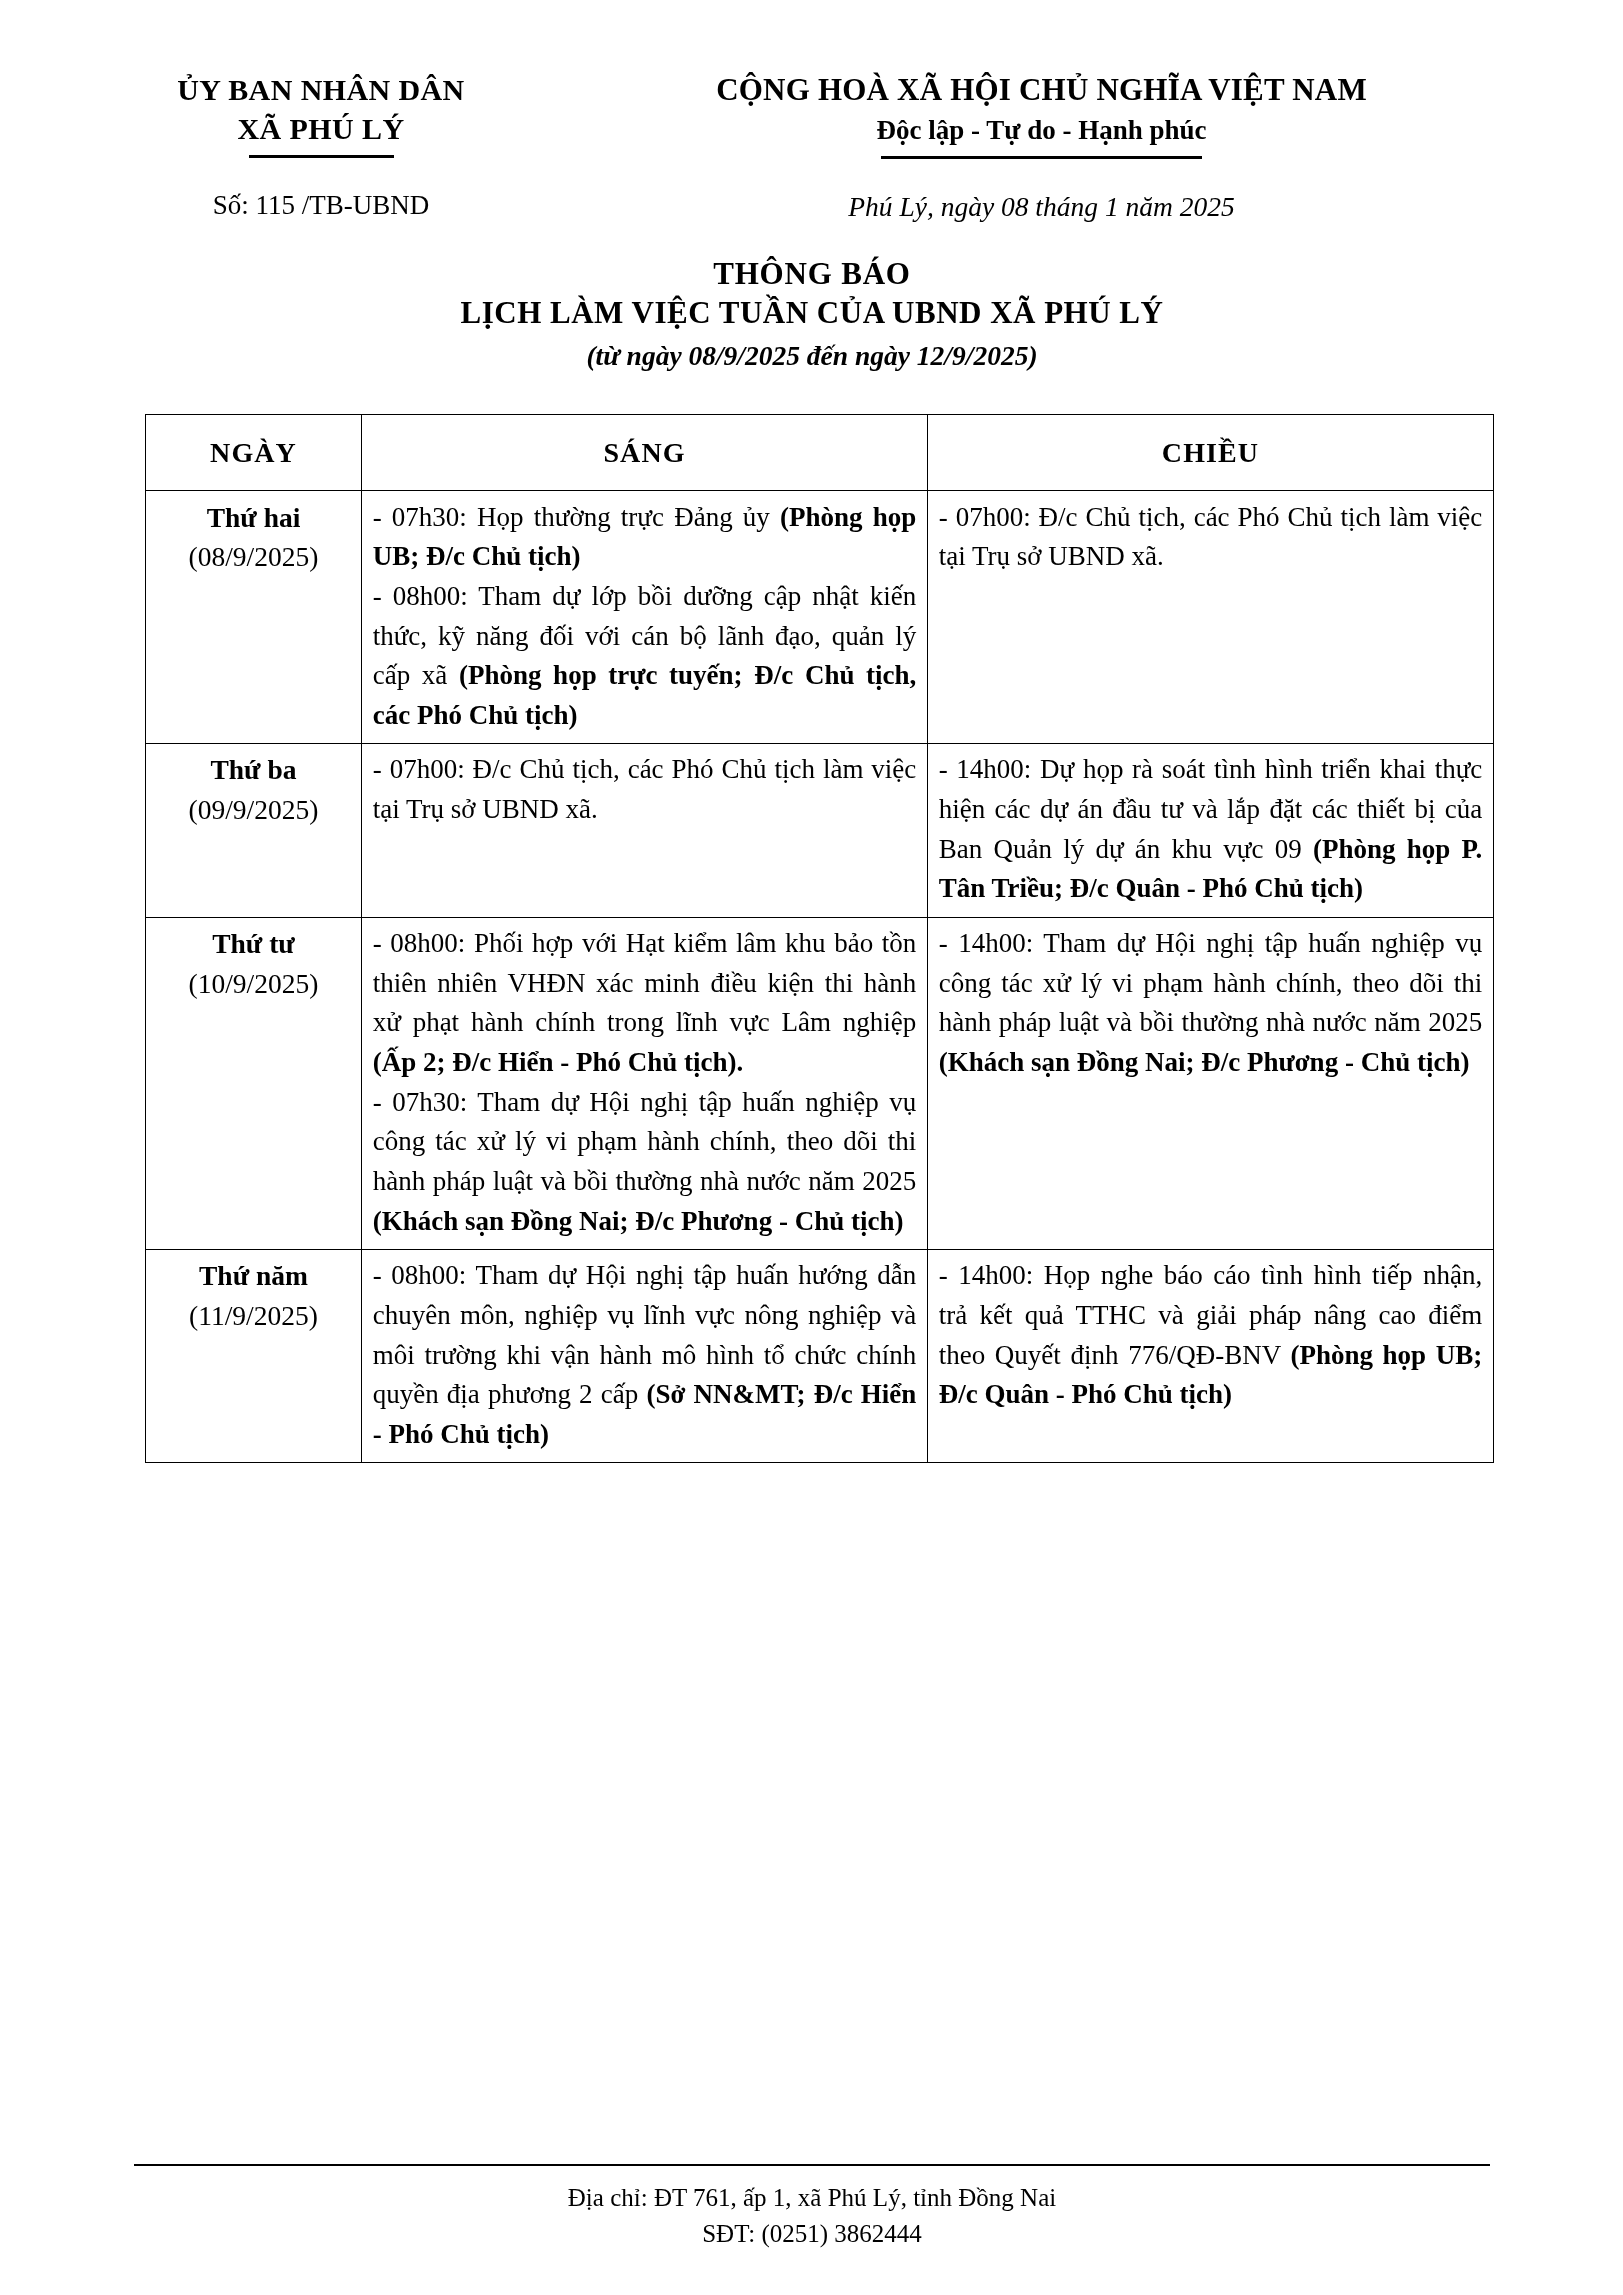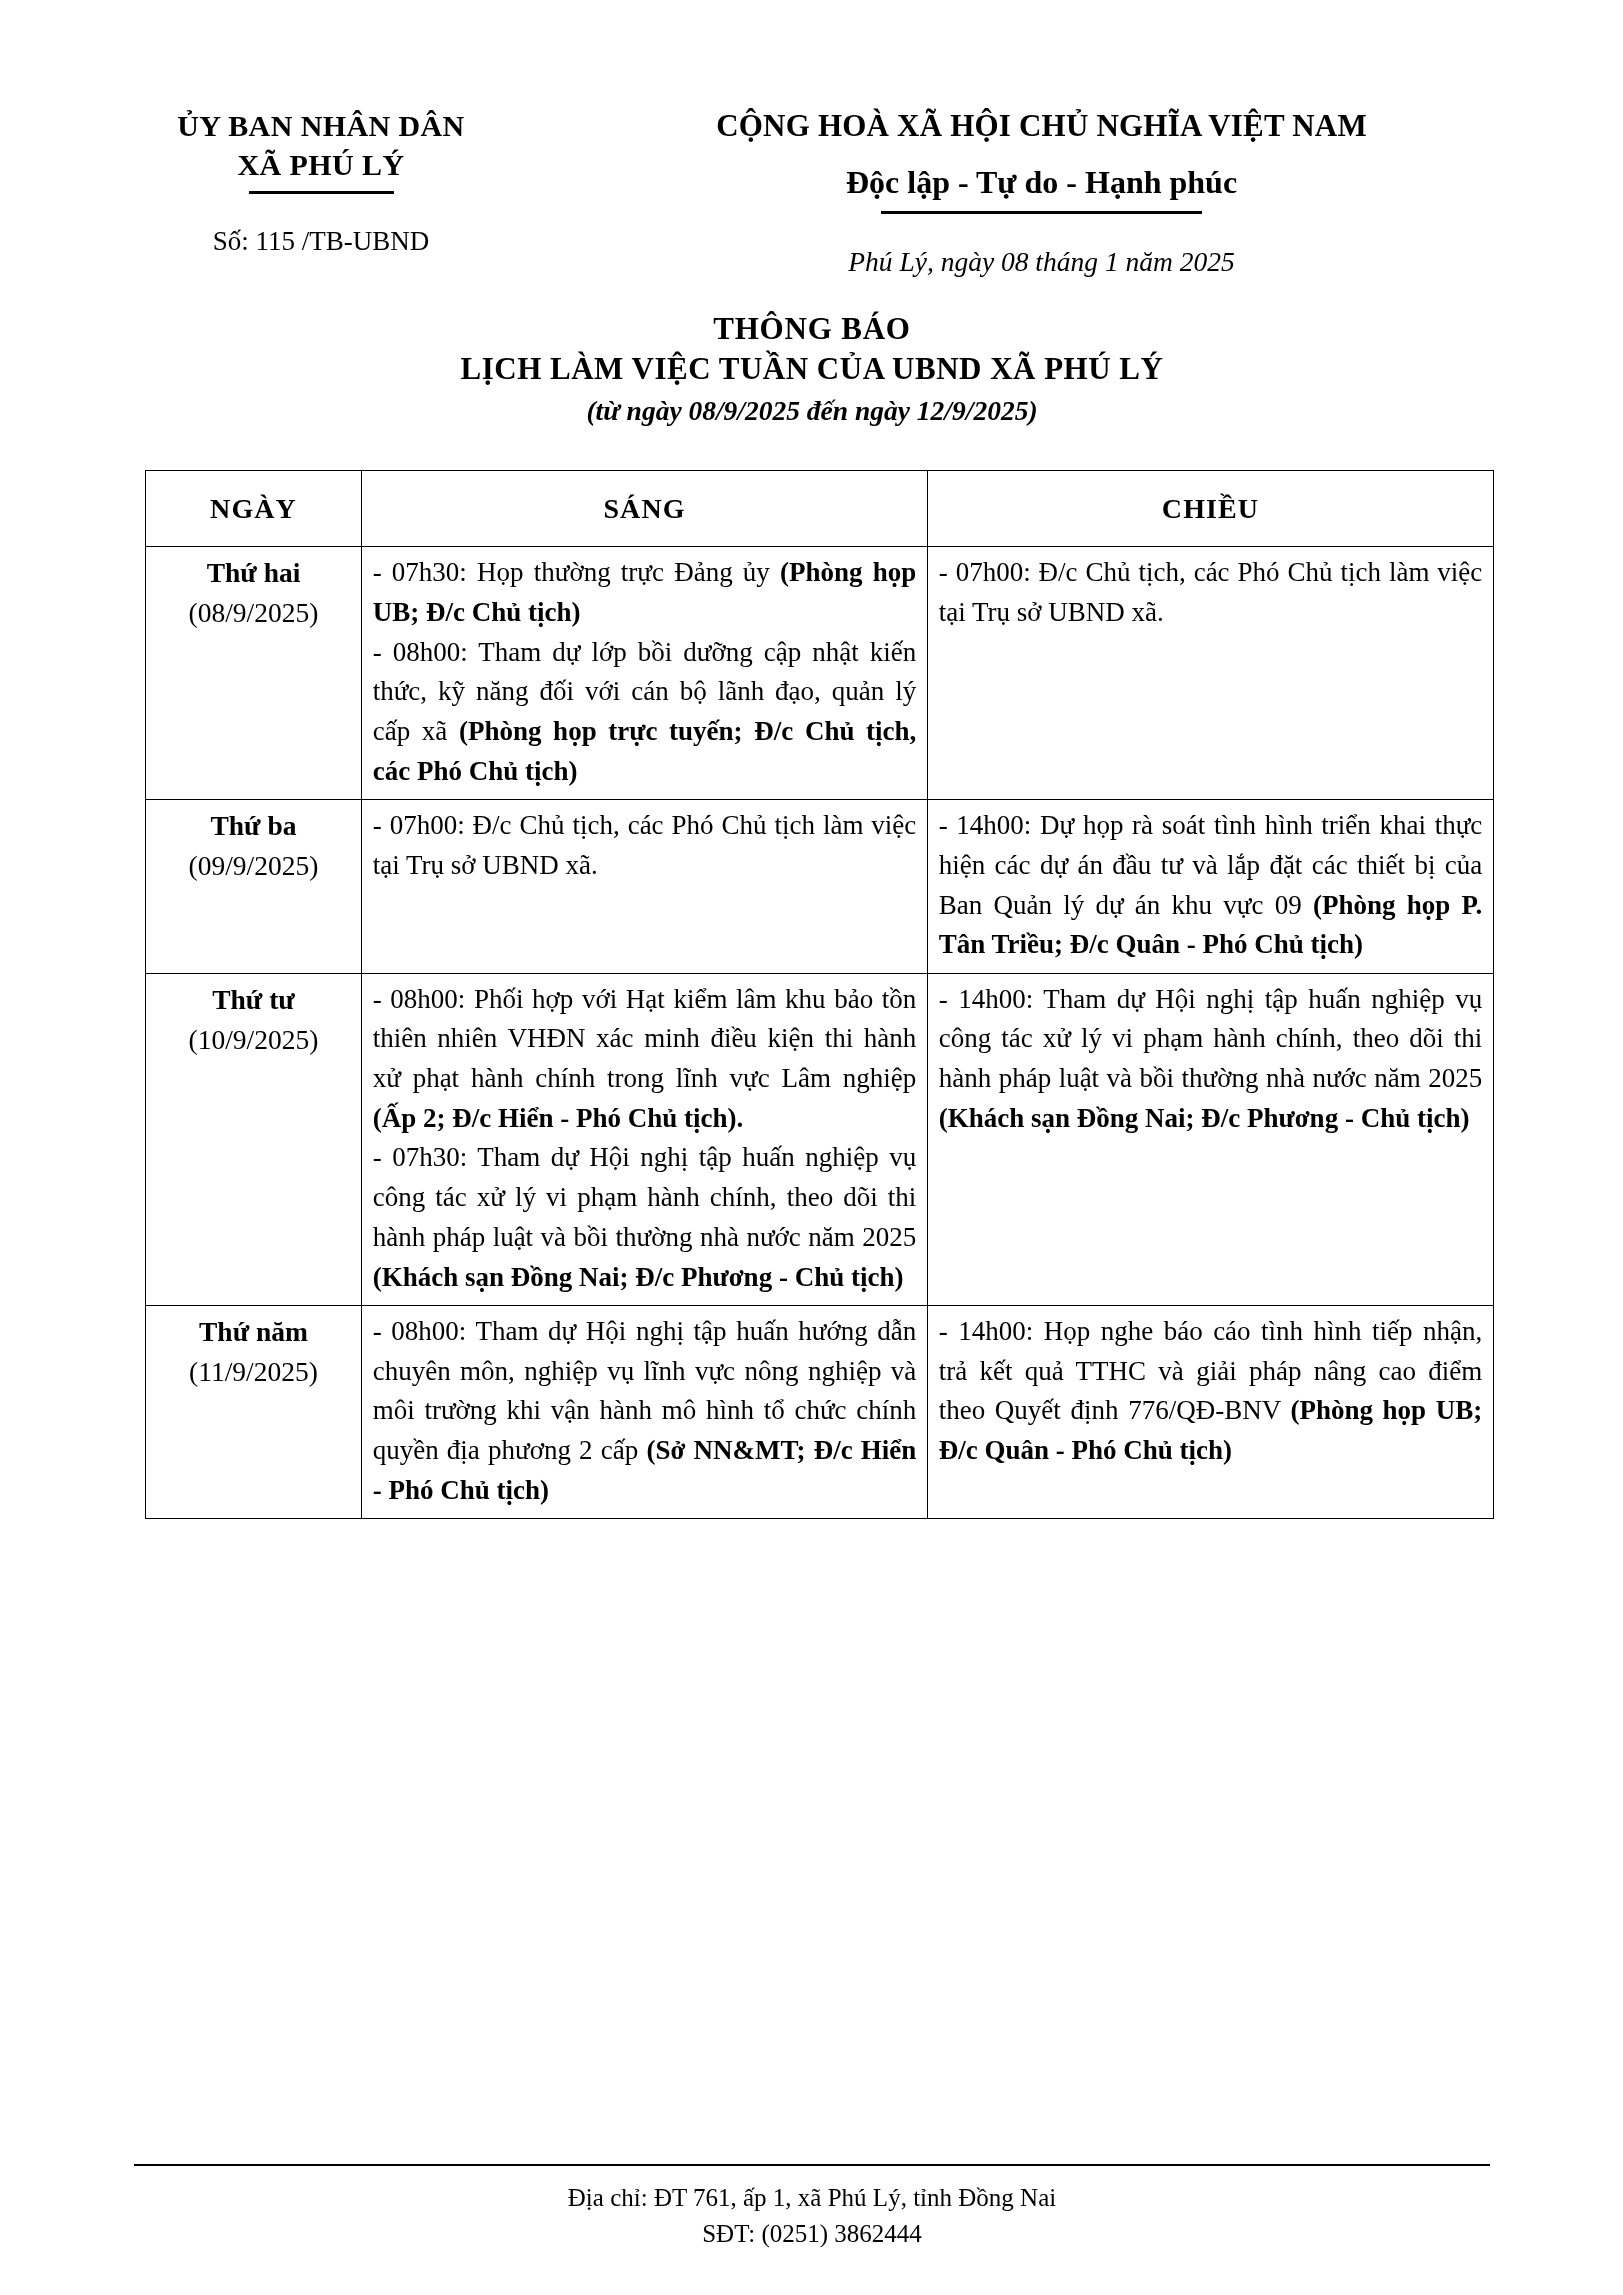--- a/index.html
+++ b/index.html
@@ -23,21 +23,21 @@
     width: 1624px;
     height: 2295px;
     padding: 0;
   }
 
   
   .doc-header {
     display: flex;
     flex-direction: row;
     align-items: flex-start;
-    padding-top: 106px;
+    padding-top: 70px;
   }
   .hdr-left {
     width: 474px;
     margin-left: 84px;
     text-align: center;
   }
   .hdr-right {
     flex: 1;
     text-align: center;
     margin-right: 99px;
@@ -50,24 +50,24 @@
     white-space: nowrap;
   }
   .nation-name {
     font-size: 31px;
     font-weight: bold;
     letter-spacing: 0.2px;
     line-height: 1.30;
     white-space: nowrap;
   }
   .motto {
-    font-size: 32px;
+    font-size: 27px;
     font-weight: bold;
     line-height: 1.35;
-    margin-top: 15px;
+    margin-top: 2px;
     white-space: nowrap;
   }
   .rule-short {
     width: 145px;
     height: 3.1px;
     background: #000;
     margin: 6.9px auto 0 auto;
   }
   .rule-long {
     width: 321px;

